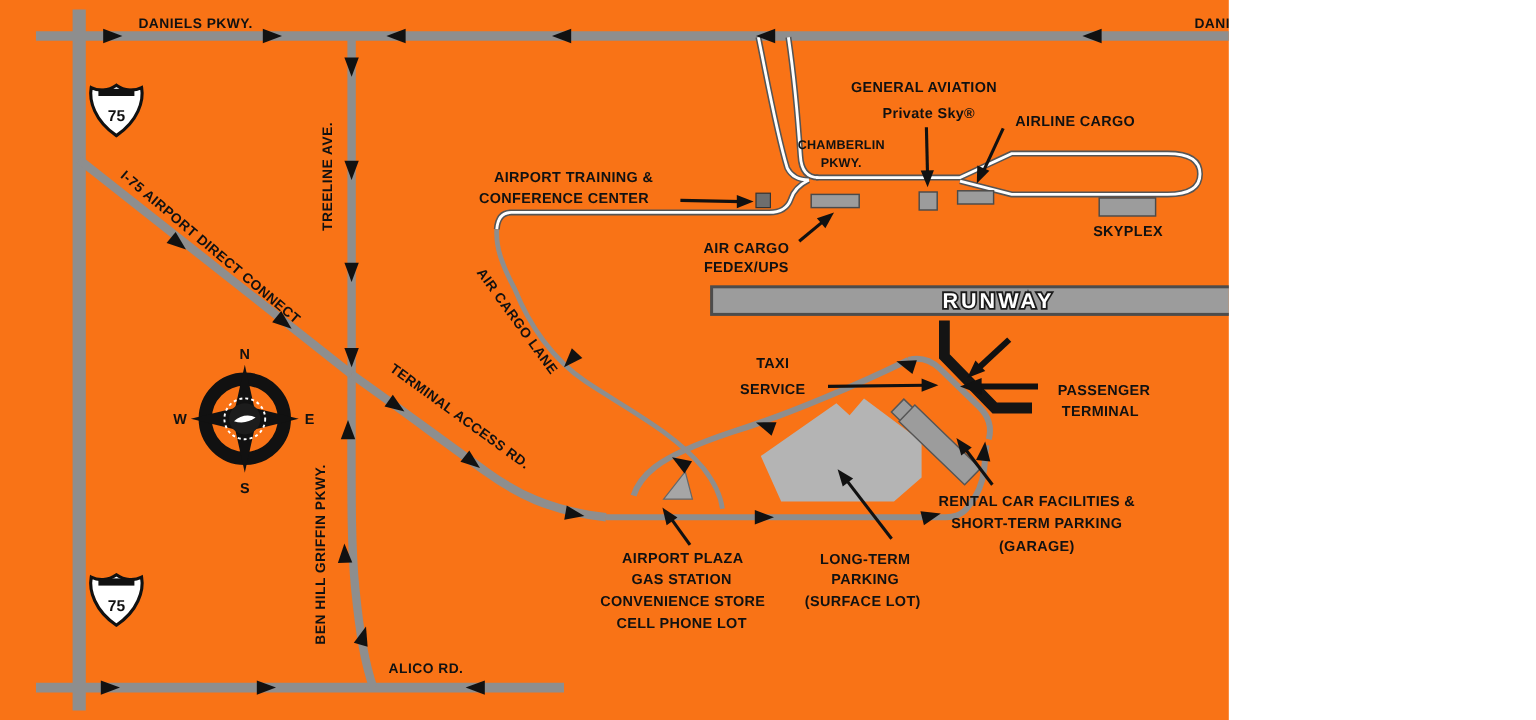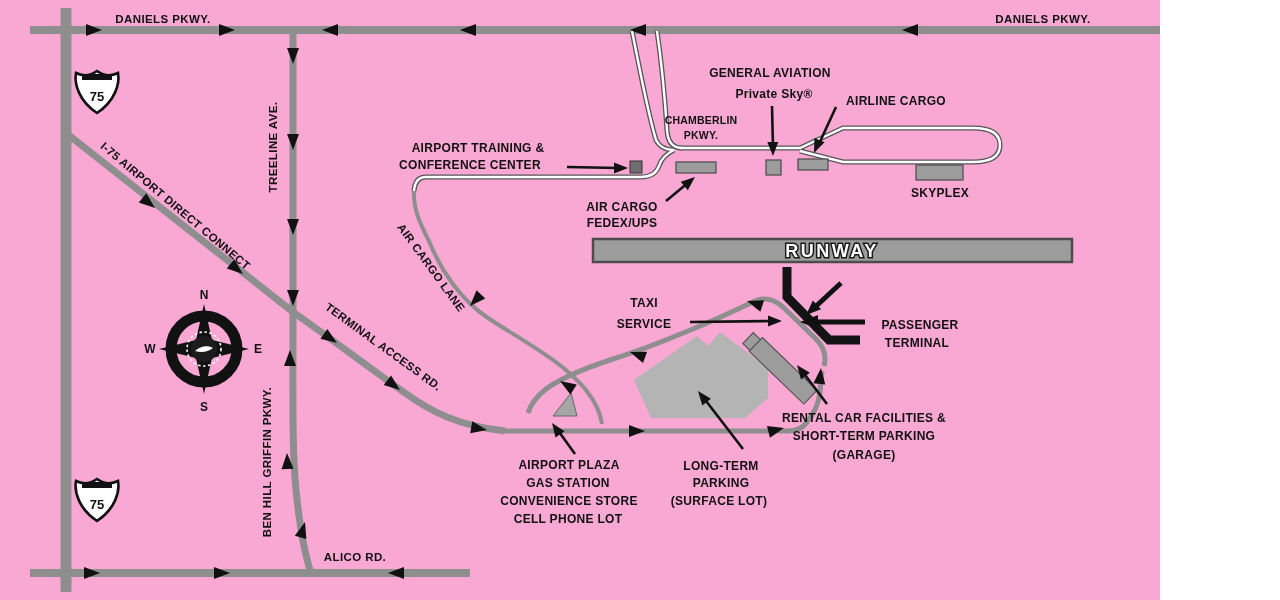--- a/index.html
+++ b/index.html
@@ -1,16 +1,16 @@
 <!DOCTYPE html>
 <html><head>
 <meta charset="utf-8">
 <style>
   html,body{margin:0;padding:0;background:#fff;}
-  .map-wrap{position:relative;width:1160px;height:600px;background:#f9a8d4;overflow:hidden;}
+  .map-wrap{position:relative;width:1024px;height:600px;background:#f97316;overflow:hidden;}
   svg{display:block;}
   text{font-family:"Liberation Sans",sans-serif;fill:#111;}
   .lbl{font-weight:700;font-size:12px;letter-spacing:.3px;}
   .lbl-sm{font-weight:700;font-size:10.5px;letter-spacing:.2px;}
   .road-name{font-weight:700;font-size:11.5px;letter-spacing:.4px;}
   .runway-txt{font-weight:700;font-size:18px;letter-spacing:2.5px;fill:#ffffff;stroke:#1a1a1a;stroke-width:3px;paint-order:stroke;}
   .shield-num{font-weight:700;font-size:13px;}
   .compass-letter{font-weight:700;font-size:12px;}
   .ann{stroke:#111;stroke-width:2.6;fill:none;}
   .ann-thick{stroke:#111;stroke-width:5;fill:none;}

